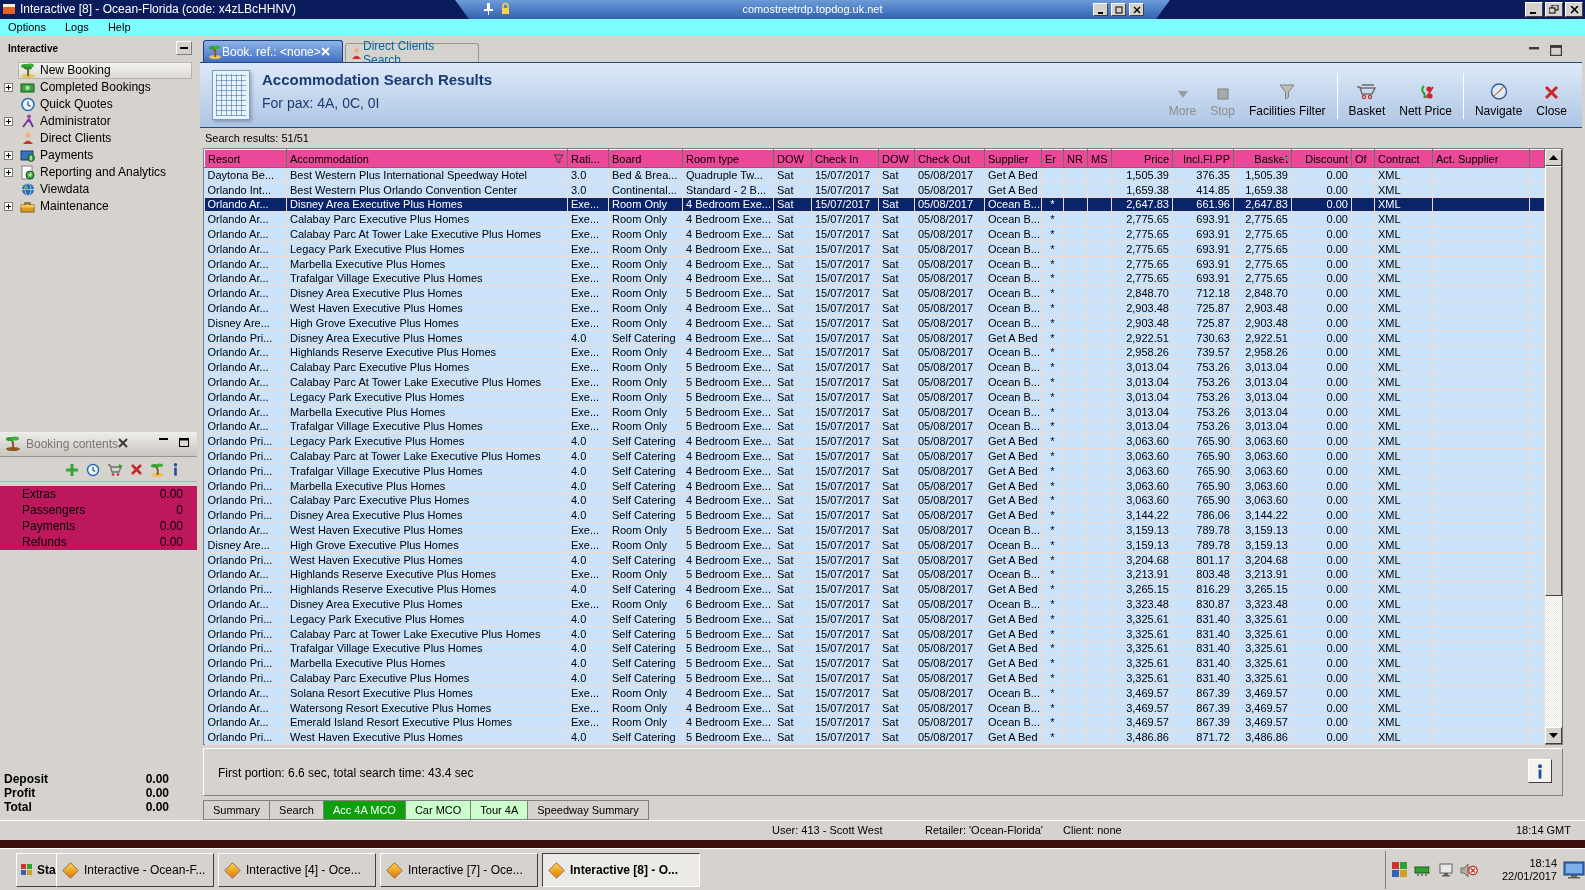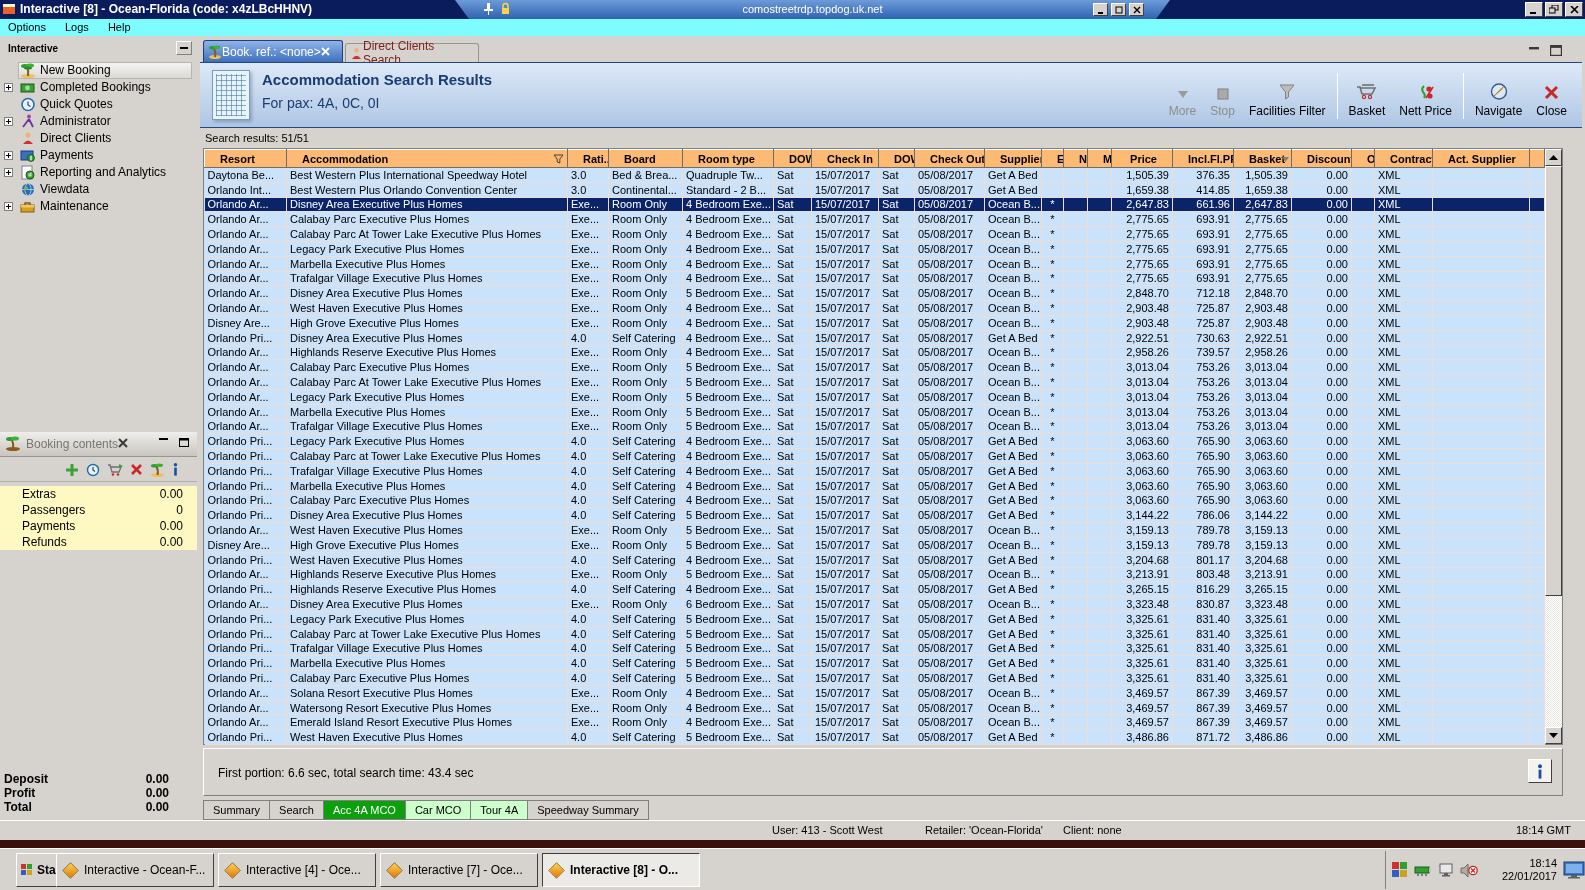--- a/index.html
+++ b/index.html
@@ -1,21 +1,21 @@
 <!DOCTYPE html>
 <html><head>
 <meta charset="utf-8">
 <style>
   html,body{margin:0;padding:0;width:1585px;height:890px;overflow:hidden;
     font-family:"Liberation Sans","DejaVu Sans",sans-serif;font-size:11px;color:#000;background:#d6d3ce;}
   *{box-sizing:border-box;}
   .abs{position:absolute;}
   
   .titlebar{position:absolute;left:0;top:0;width:1585px;height:19px;background:#0a1c5c;color:#fff;
-    font-weight:bold;font-size:12px;line-height:19px;}
+    font-weight:normal;font-size:12px;line-height:19px;}
   .titlebar .appico{position:absolute;left:2px;top:2px;width:14px;height:14px;}
   .titlebar .ttl{position:absolute;left:20px;top:0;white-space:nowrap;}
   .winbtns{position:absolute;right:2px;top:2px;display:flex;gap:2px;}
   .wbtn{width:18px;height:15px;background:#d6d3ce;border:1px solid;border-color:#fff #404040 #404040 #fff;
     display:flex;align-items:center;justify-content:center;}
   
   .rdpbar{position:absolute;left:455px;top:0;width:715px;height:19px;
     background:linear-gradient(#6d9bd8,#2f63b0);color:#fff;font-size:11px;
     clip-path:polygon(0 0,100% 0,calc(100% - 14px) 100%,14px 100%);
     display:flex;align-items:center;}
@@ -44,34 +44,34 @@
   
   .bkpanel{position:absolute;left:0;top:432px;width:197px;height:334px;background:#d6d3ce;}
   .bk-tabrow{position:absolute;left:0;top:0;width:197px;height:25px;background:linear-gradient(#efeeec,#c9c5bf);
     border-bottom:1px solid #9a968f;}
   .bk-tab-label{position:absolute;left:26px;top:5px;color:#7a766f;font-size:12px;}
   .bk-close{position:absolute;left:118px;top:6px;}
   .bk-winbtns{position:absolute;right:6px;top:4px;display:flex;gap:6px;}
   .flatbtn{width:14px;height:12px;display:flex;align-items:center;justify-content:center;}
   .bk-toolbar{position:absolute;left:0;top:26px;width:197px;height:24px;display:flex;align-items:center;
     justify-content:flex-end;gap:7px;padding-right:18px;border-bottom:1px solid #b5b1aa;}
-  .bk-rows{position:absolute;left:0;top:54px;width:197px;background:#fef9c3;}
+  .bk-rows{position:absolute;left:0;top:54px;width:197px;background:#be185d;}
   .bkrow{position:relative;height:16px;line-height:16px;font-size:12px;}
   .bkrow .bl{position:absolute;left:22px;}
   .bkrow .bv{position:absolute;right:14px;}
   
   .totals{position:absolute;left:0;top:772px;width:197px;}
   .trow{position:relative;height:14px;line-height:14px;font-weight:bold;font-size:12px;}
   .trow .tl{position:absolute;left:4px;}
   .trow .tv{position:absolute;right:28px;}
   
   .dtab{position:absolute;height:22px;display:flex;align-items:center;padding:0 4px;font-size:12px;}
   .dtab1{left:203px;top:40px;width:140px;background:linear-gradient(#8fb4ea,#3f6fbe);color:#fff;
     border:1px solid #1e3f7e;border-bottom:none;border-radius:3px 3px 0 0;}
-  .dtab2{left:345px;top:43px;width:134px;height:19px;background:#d6d3ce;color:#7f1d1d;
+  .dtab2{left:345px;top:43px;width:134px;height:19px;background:#d6d3ce;color:#0369a1;
     border:1px solid #9a968f;border-bottom:none;border-radius:3px 3px 0 0;}
   .mdi-btns{position:absolute;right:22px;top:44px;display:flex;gap:8px;}
   
   .band{position:absolute;left:200px;top:62px;width:1382px;height:66px;
     background:linear-gradient(#dde9f8,#aec6e4);border-top:1px solid #26477e;border-bottom:1px solid #26477e;}
   .building{position:absolute;left:12px;top:7px;width:38px;height:50px;background:#e8f4fd;
     border:1px solid #7d9cba;box-shadow:2px 2px 3px rgba(60,80,110,.35);}
   .building .wins{position:absolute;left:3px;top:3px;right:3px;bottom:3px;
     background:repeating-linear-gradient(0deg,rgba(70,120,170,.6) 0 1px,transparent 1px 5px),
                repeating-linear-gradient(90deg,rgba(70,120,170,.6) 0 1px,transparent 1px 5px);}
@@ -81,22 +81,22 @@
   .tbtn{display:flex;flex-direction:column;align-items:center;justify-content:flex-end;
     padding:4px 7px 5px 7px;font-size:12px;gap:4px;white-space:nowrap;}
   .tbtn.dis{color:#8f8d89;}
   .tsep{width:1px;background:#8f8d89;border-right:1px solid #fff;margin:4px 4px;}
   
   .reslabel{position:absolute;left:205px;top:132px;font-weight:normal;font-size:11px;}
   
   .tablewrap{position:absolute;left:203px;top:148px;width:1360px;height:597px;background:#cbe2fb;
     border:1px solid #808080;}
   table.grid{border-collapse:collapse;table-layout:fixed;width:1341px;}
-  .grid th{height:18px;background:#fdba74;font-weight:bold;font-size:11px;text-align:left;
-    padding:0 15px;border:1px solid;border-color:#fff #6f6d68 #6f6d68 #fff;white-space:nowrap;overflow:hidden;position:relative;}
+  .grid th{height:18px;background:#ec4899;font-weight:normal;font-size:11px;text-align:left;
+    padding:0 3px;border:1px solid;border-color:#fff #6f6d68 #6f6d68 #fff;white-space:nowrap;overflow:hidden;position:relative;}
   .grid th.r{text-align:right;}
   .grid td{height:14.8px;font-size:11px;padding:0 3px;white-space:nowrap;overflow:hidden;
     border-right:1px solid #efdcd3;border-bottom:1px solid #efdcd3;background:#cbe2fb;}
   .grid td.r{text-align:right;}
   .grid td.c{text-align:center;}
   .grid tr.sel td{background:#0a246a;color:#fff;}
   .hfunnel{position:absolute;right:3px;top:4px;}
   .hsort{position:absolute;right:2px;top:7px;}
   
   .vscroll{position:absolute;right:0;top:0;width:17px;height:595px;background:#e8e6e2;

